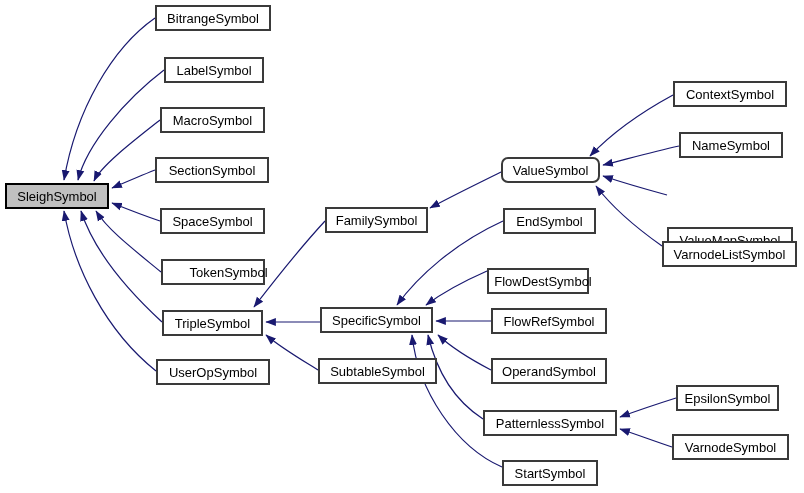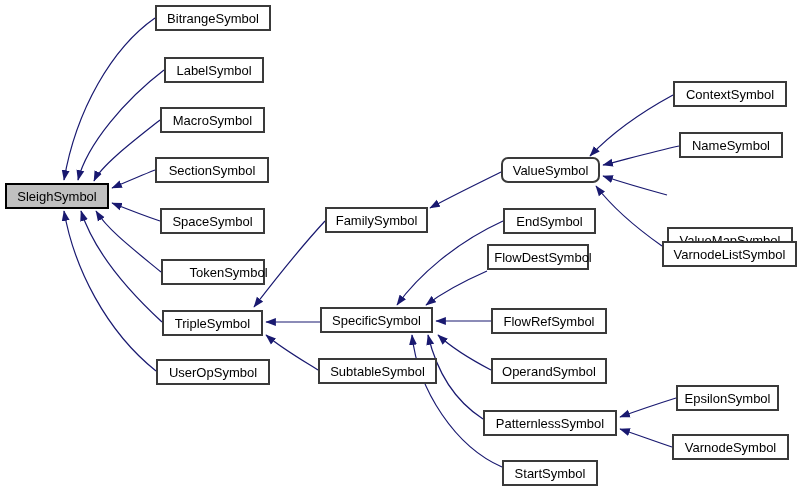--- a/index.html
+++ b/index.html
@@ -92,21 +92,21 @@
   <div class="node" style="left:161px; top:259px; width:104px;padding-left:31px;">TokenSymbol</div>
   <div class="node" style="left:162px; top:310px; width:101px;">TripleSymbol</div>
   <div class="node" style="left:156px; top:359px; width:114px;">UserOpSymbol</div>
 
   <div class="node" style="left:325px; top:207px; width:103px;">FamilySymbol</div>
   <div class="node" style="left:320px; top:307px; width:113px;">SpecificSymbol</div>
   <div class="node" style="left:318px; top:358px; width:119px;">SubtableSymbol</div>
 
   <div class="node" style="left:501px; top:157px; width:99px;border-radius:7px;">ValueSymbol</div>
   <div class="node" style="left:503px; top:208px; width:93px;">EndSymbol</div>
-  <div class="node" style="left:487px; top:244px; width:102px;padding-left:10px;">FlowDestSymbol</div>
+  <div class="node" style="left:487px; top:268px; width:102px;padding-left:10px;">FlowDestSymbol</div>
   <div class="node" style="left:491px; top:308px; width:116px;">FlowRefSymbol</div>
   <div class="node" style="left:491px; top:358px; width:116px;">OperandSymbol</div>
   <div class="node" style="left:483px; top:410px; width:134px;">PatternlessSymbol</div>
   <div class="node" style="left:502px; top:460px; width:96px;">StartSymbol</div>
 
   <div class="node" style="left:673px; top:81px;  width:114px;">ContextSymbol</div>
   <div class="node" style="left:679px; top:132px; width:104px;">NameSymbol</div>
   <div class="node" style="left:667px; top:182px; width:126px;margin-top:45px;">ValueMapSymbol</div>
   <div class="node" style="left:662px; top:233px; width:135px;margin-top:8px;">VarnodeListSymbol</div>
   <div class="node" style="left:676px; top:385px; width:103px;">EpsilonSymbol</div>

